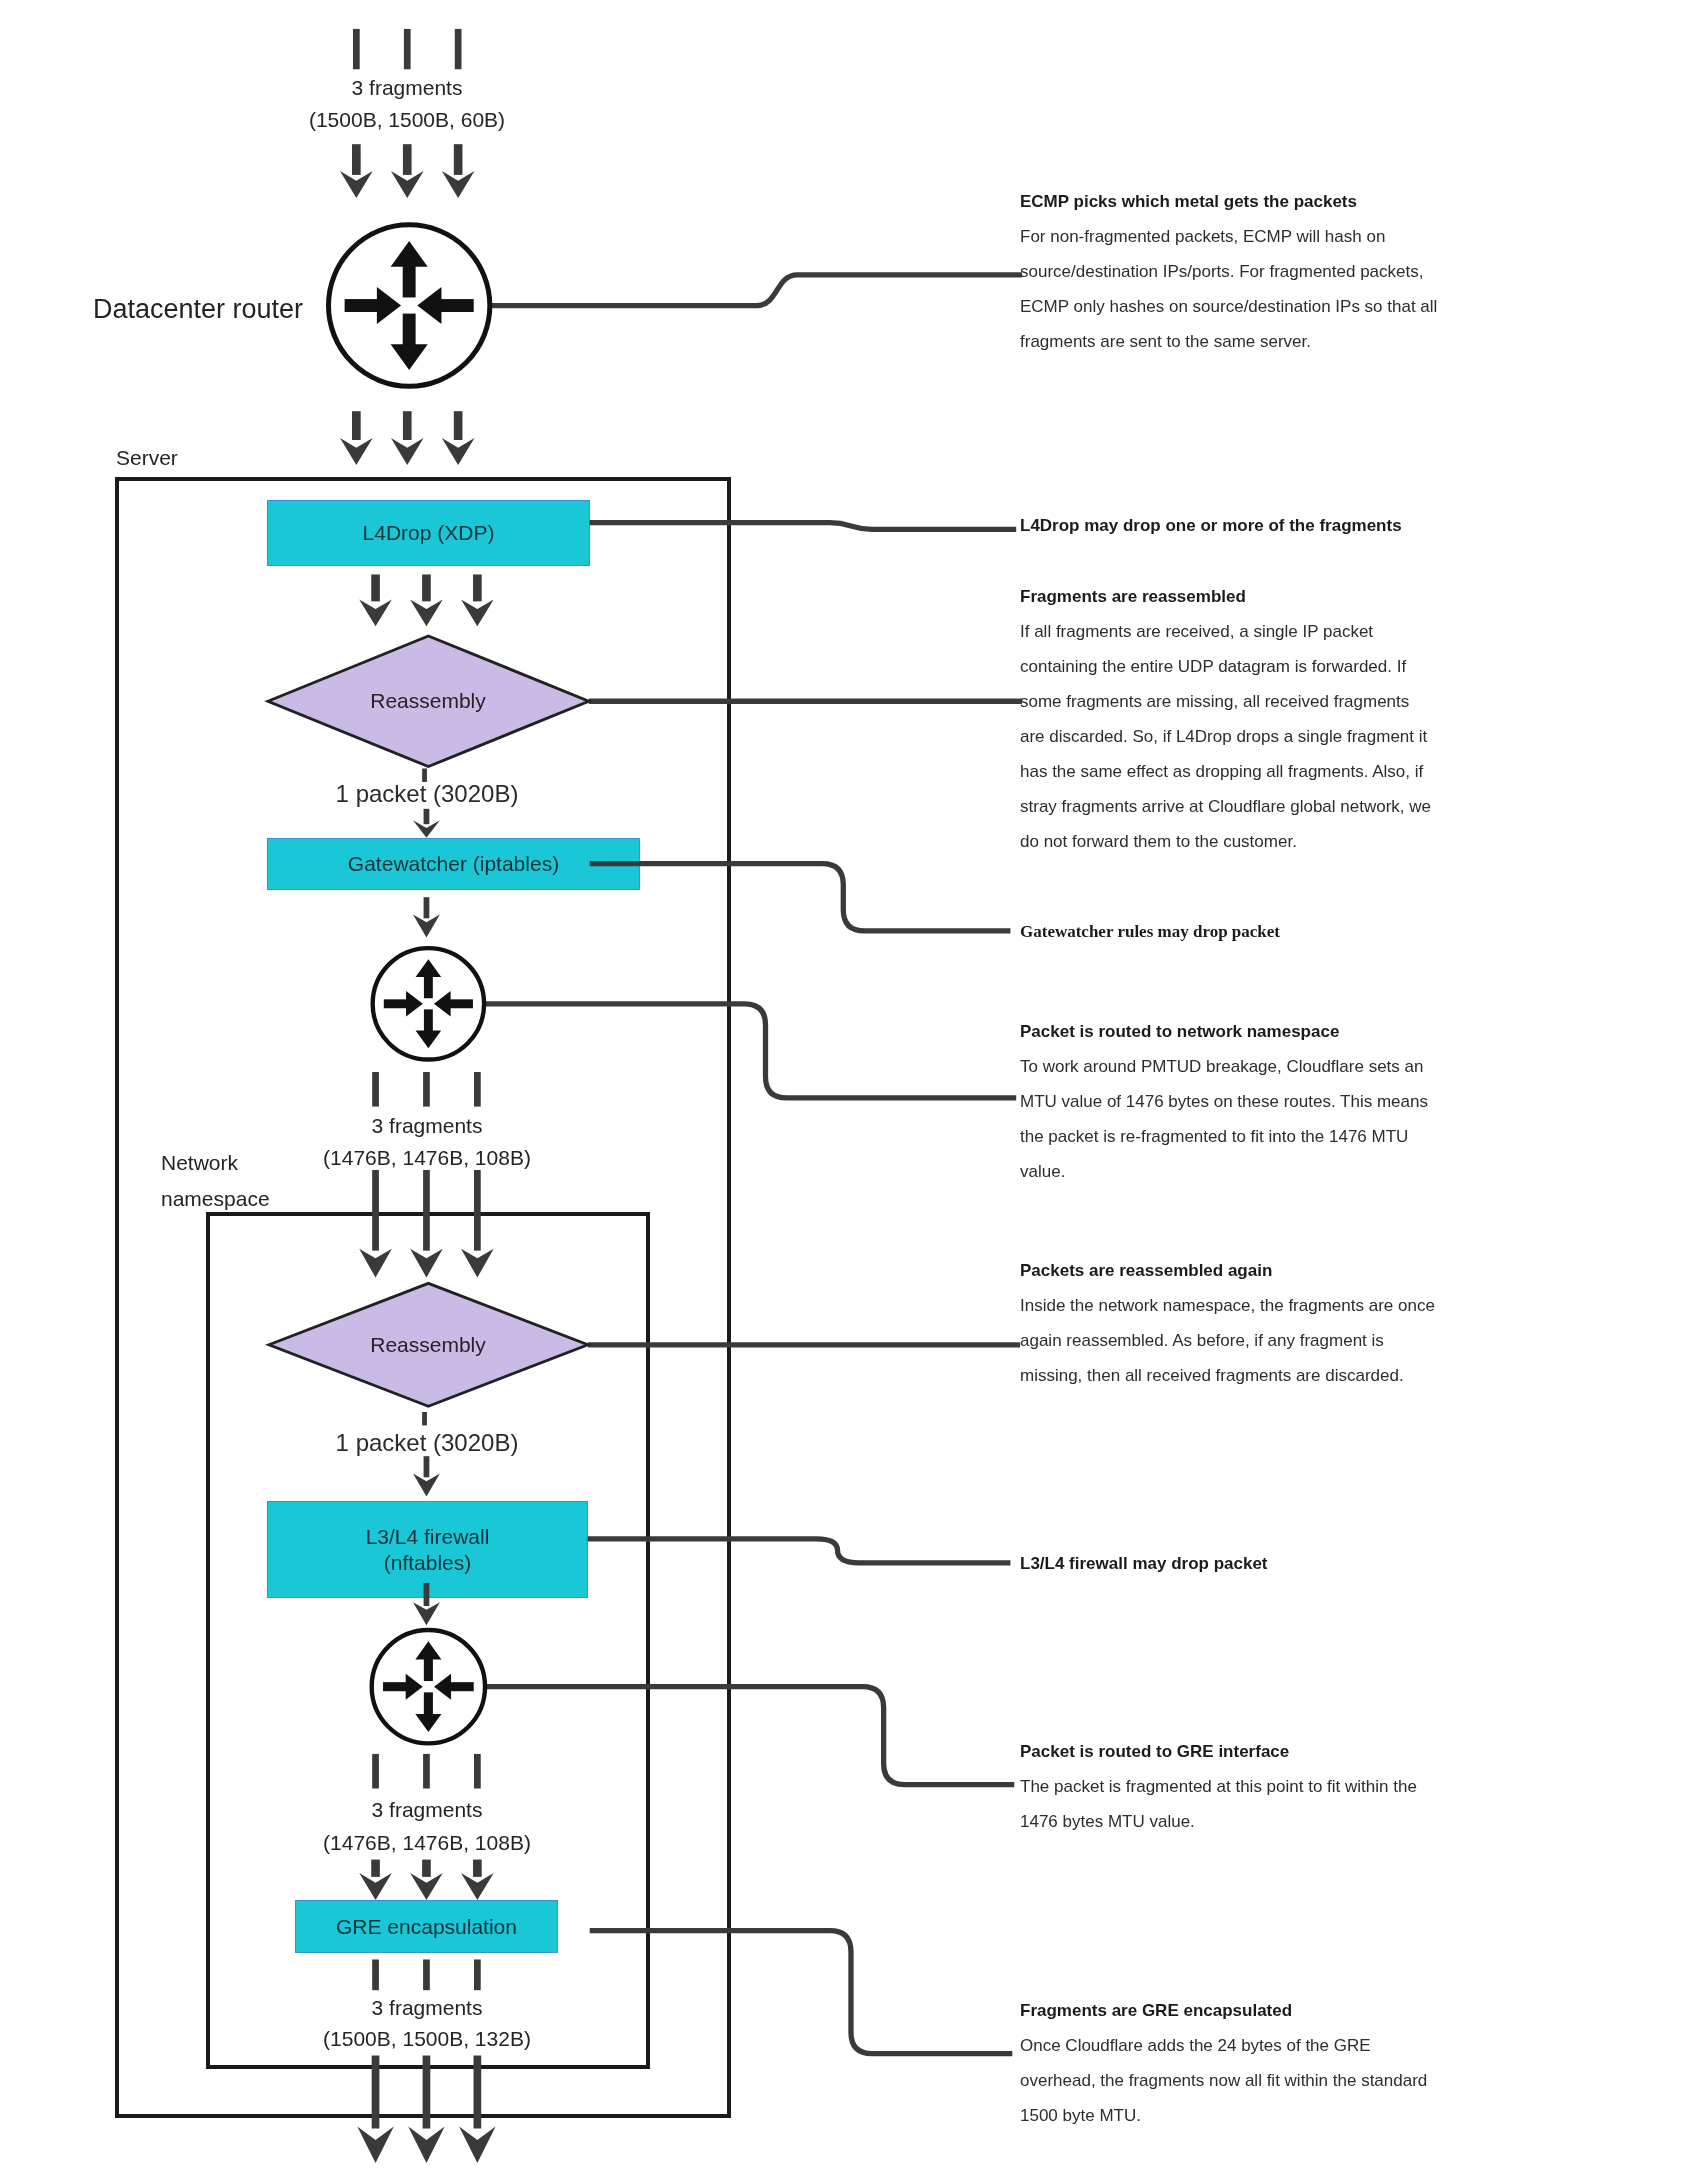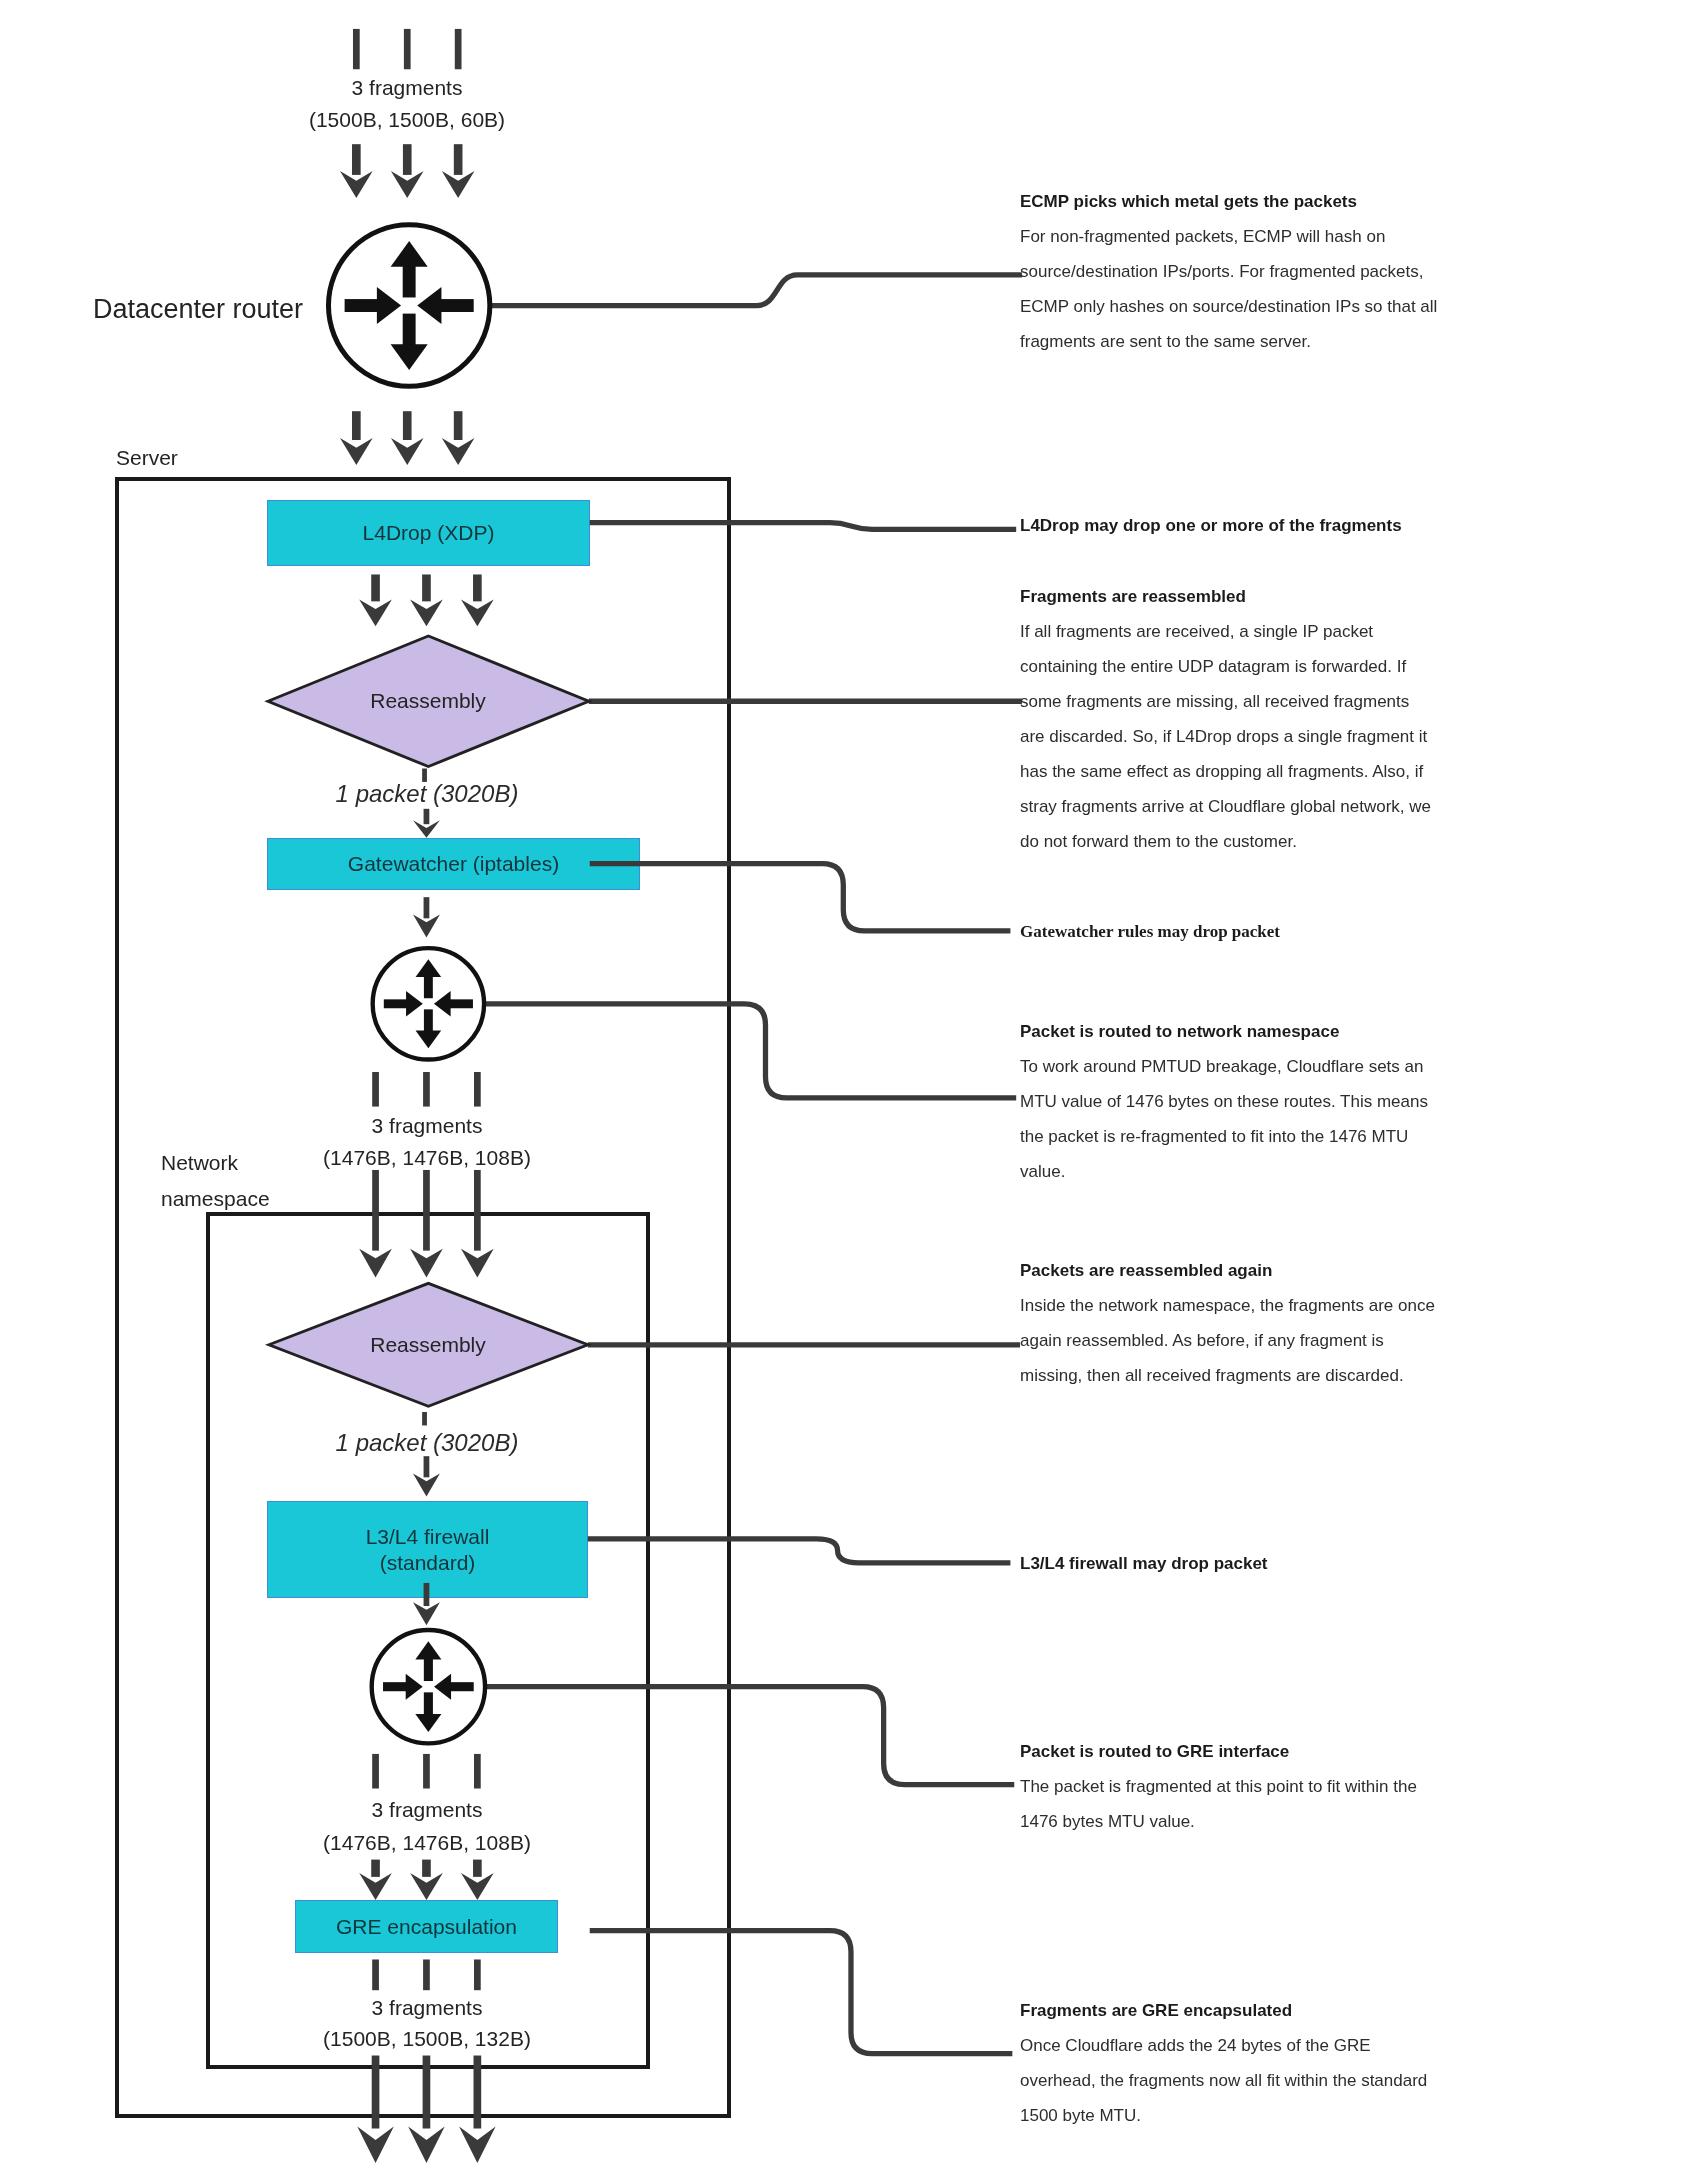--- a/index.html
+++ b/index.html
@@ -15,21 +15,21 @@
   .frame{position:absolute; border:4.8px solid var(--frame); background:transparent; box-sizing:border-box;}
   .node{
     position:absolute; background:var(--node-fill); border:1.9px solid var(--node-border);
     box-sizing:border-box; display:flex; align-items:center; justify-content:center;
     font-size:21px; color:#14343c; text-align:center; line-height:26px; z-index:1;
   }
   svg.lines{position:absolute; left:0; top:0; z-index:2;}
   .lbl{position:absolute; z-index:3; white-space:nowrap;}
   .center{transform:translate(-50%,-50%); text-align:center;}
   .frag{font-size:21px; color:#242424;}
-  .packet{font-size:24px; color:#2b2b2b;font-style:italic;}
+  .packet{font-size:24px; color:#2b2b2b;}
   .side-label{font-size:21px; color:#242424; white-space:normal;}
   .dc-label{font-size:27px; color:#242424; line-height:37px; white-space:normal; width:221px;}
   .diamond-label{font-size:21px; color:#242424;}
   .note{position:absolute; left:1020px; z-index:3; font-size:17px; line-height:35px; color:var(--body-ink);}
   .note .t{font-weight:bold; color:#1b1b1b; white-space:nowrap;}
   .note div{white-space:nowrap;}
 </style>
 </head>
 <body>
 
@@ -39,21 +39,21 @@
   <div class="frame" style="left:206px; top:1212px; width:444px; height:857px;"></div>
 
   <div class="node" style="left:267px; top:500px; width:323px; height:66px;">
     <span>L4Drop (XDP)</span>
   </div>
   <div class="node" style="left:267px; top:838px; width:373px; height:52px;">
     <span>Gatewatcher (iptables)</span>
   </div>
   <div class="node" style="left:267px; top:1501px; width:321px; height:97px; flex-direction:column;">
     <span>L3/L4 firewall</span>
-    <span>(standard)</span>
+    <span>(nftables)</span>
   </div>
   <div class="node" style="left:267px; top:1900px; width:263px; height:53px;margin-left:28px;">
     <span>GRE encapsulation</span>
   </div>
 
   <svg class="lines" width="1701" height="2168" viewBox="0 0 1771 2257">
       <path d="M511 318 H788 C810 318 808 286 830 286 H1064" fill="none" stroke="#3a3a3a" stroke-width="5.5"></path>
       <path d="M614 544 H864 C886 544 886 551 908 551 H1058" fill="none" stroke="#3a3a3a" stroke-width="5.5"></path>
       <path d="M613 730 H1064" fill="none" stroke="#3a3a3a" stroke-width="5.5"></path>
       <path d="M614 899 H856 Q878 899 878 921 V947 Q878 969 900 969 H1052" fill="none" stroke="#3a3a3a" stroke-width="5.5"></path>

